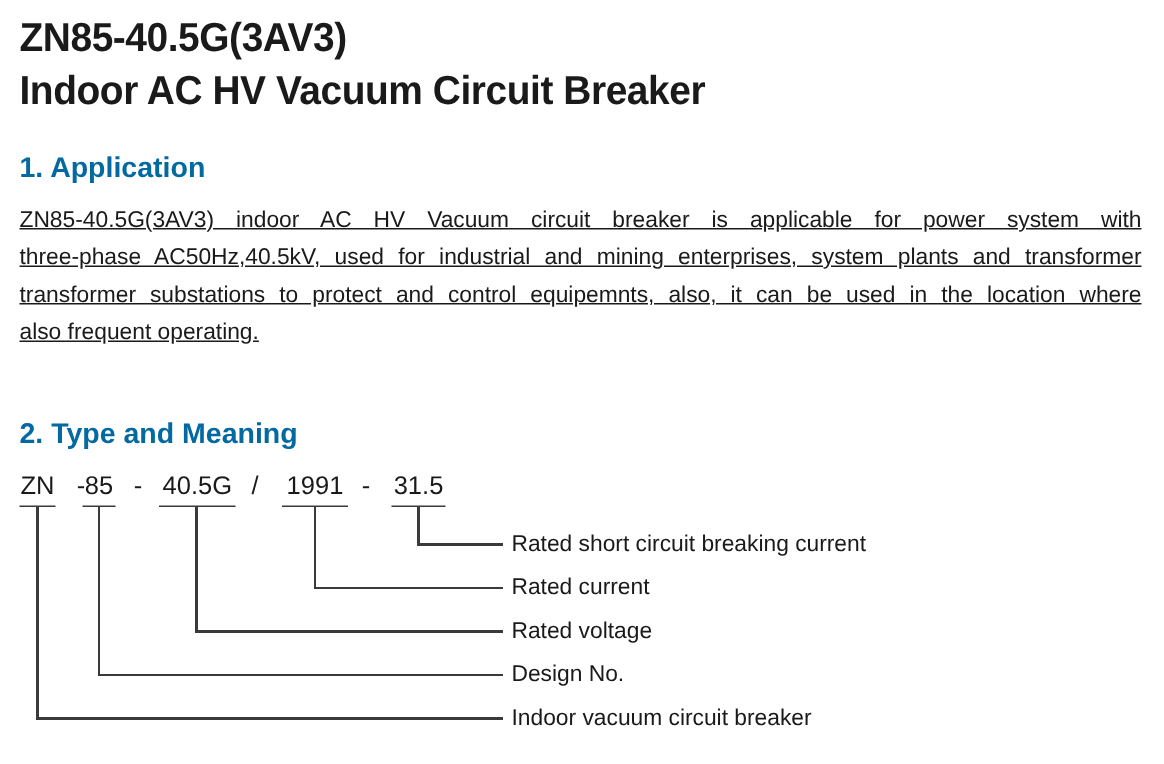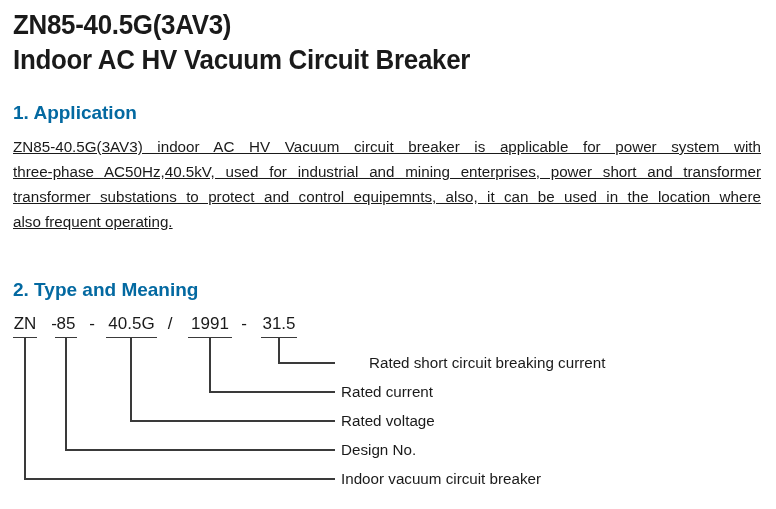--- a/index.html
+++ b/index.html
@@ -127,21 +127,21 @@
 
   <div class="title-block">
     <div class="title-line">ZN85-40.5G(3AV3)</div>
     <div class="title-line">Indoor AC HV Vacuum Circuit Breaker</div>
   </div>
 
   <div class="section-heading" id="heading-application">1. Application</div>
 
   <div class="body-paragraph">
     <span class="just-line">ZN85-40.5G(3AV3) indoor AC HV Vacuum circuit breaker is applicable for power system with</span>
-    <span class="just-line">three-phase AC50Hz,40.5kV, used for industrial and mining enterprises, power short and transformer</span>
+    <span class="just-line">three-phase AC50Hz,40.5kV, used for industrial and mining enterprises, system plants and transformer</span>
     <span class="just-line">transformer substations to protect and control equipemnts, also, it can be used in the location where</span>
     <span class="last-line">also frequent operating.</span>
   </div>
 
   <div class="section-heading" id="heading-type">2. Type and Meaning</div>
 
   <div class="code-row">
     <span class="code-token" style="left:0px;   width:24px;">ZN</span>
     <span class="code-sep" style="left:34px;  width:14px;">-</span>
     <span class="code-token" style="left:42px;  width:22px;">85</span>
@@ -161,19 +161,19 @@
       <path d="M 210 338 L 210 392 L 335 392"></path>
 
       <path d="M 131 338 L 131 421 L 335 421"></path>
 
       <path d="M 66 338 L 66 450 L 335 450"></path>
 
       <path d="M 25 338 L 25 479 L 335 479"></path>
     </g>
   </svg>
 
-  <div class="leader-label" style="top:353px;margin-left:28px;">Rated short circuit breaking current</div>
+  <div class="leader-label" style="top:353px;">Rated short circuit breaking current</div>
   <div class="leader-label" style="top:382px;text-align:right;">Rated current</div>
   <div class="leader-label" style="top:411px;">Rated voltage</div>
   <div class="leader-label" style="top:440px;">Design No.</div>
   <div class="leader-label" style="top:469px;">Indoor vacuum circuit breaker</div>
 
 </div>
 
 </body></html>

